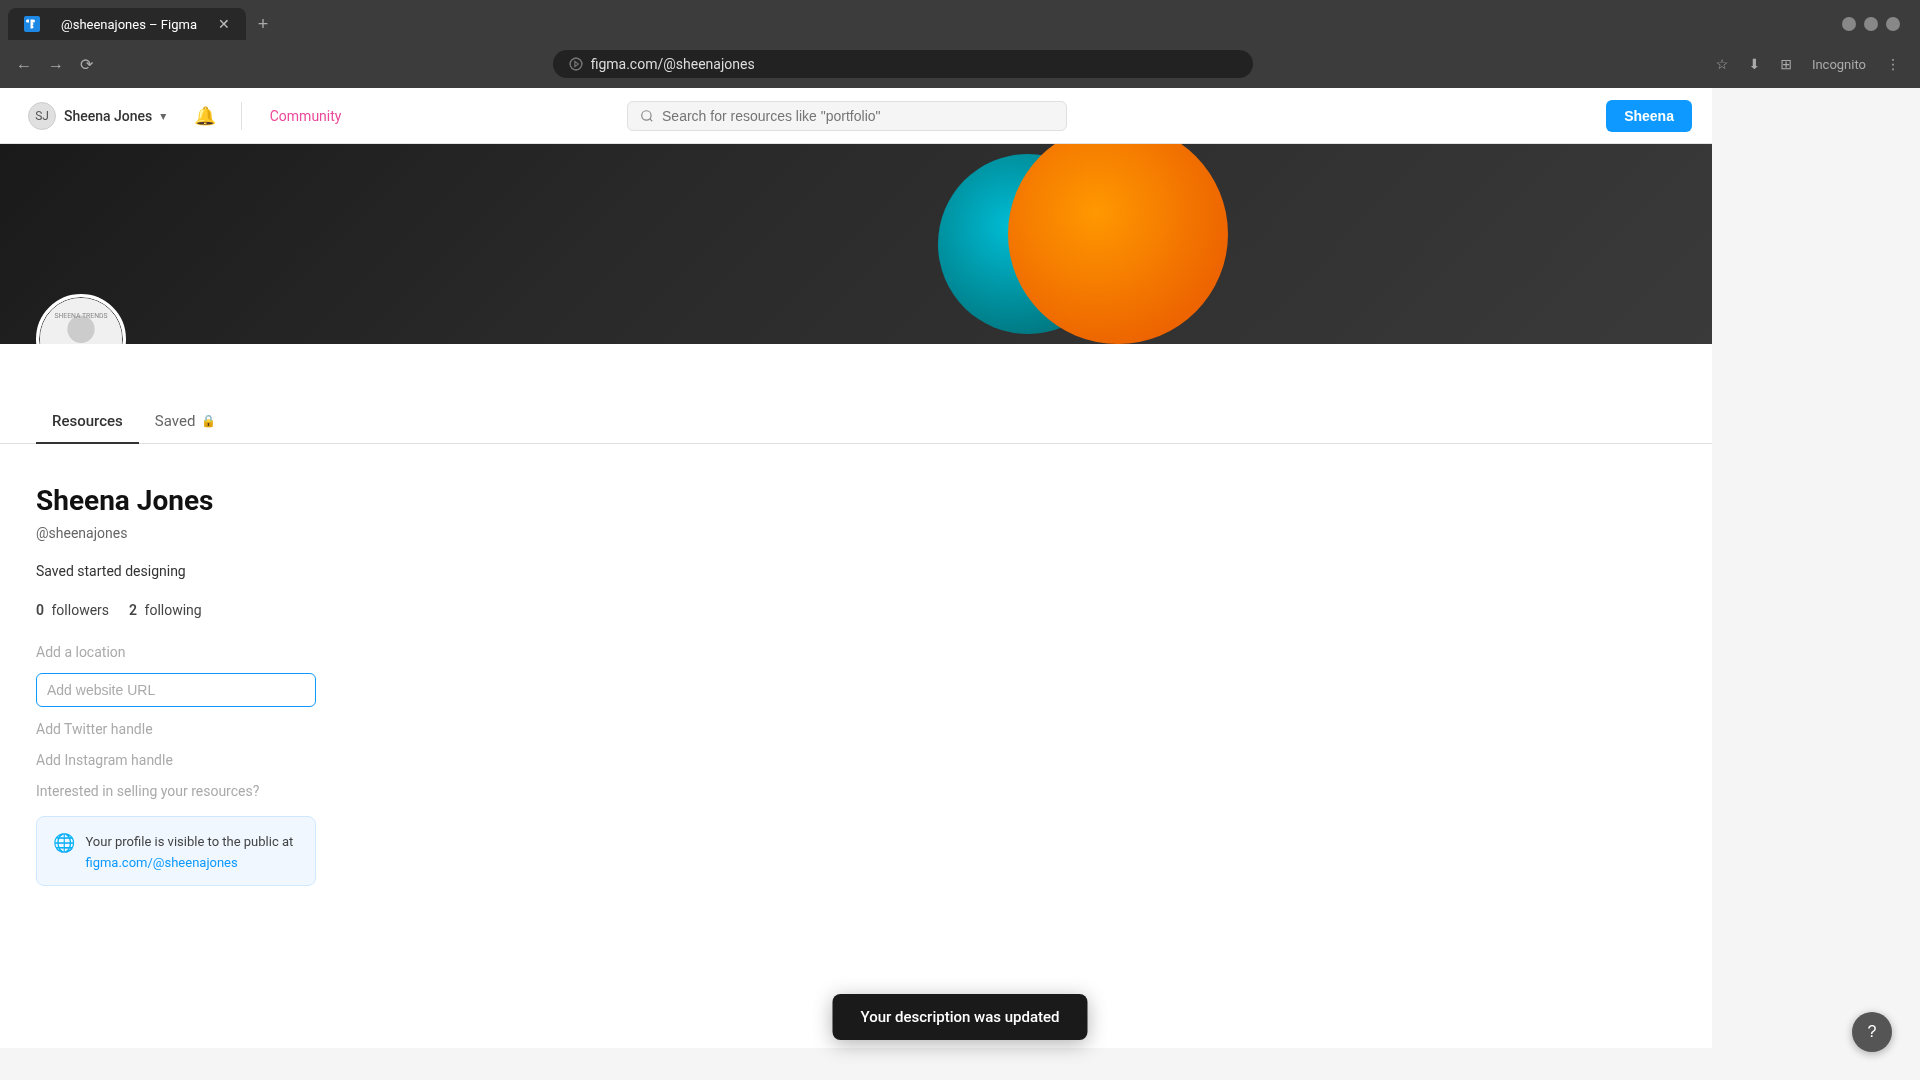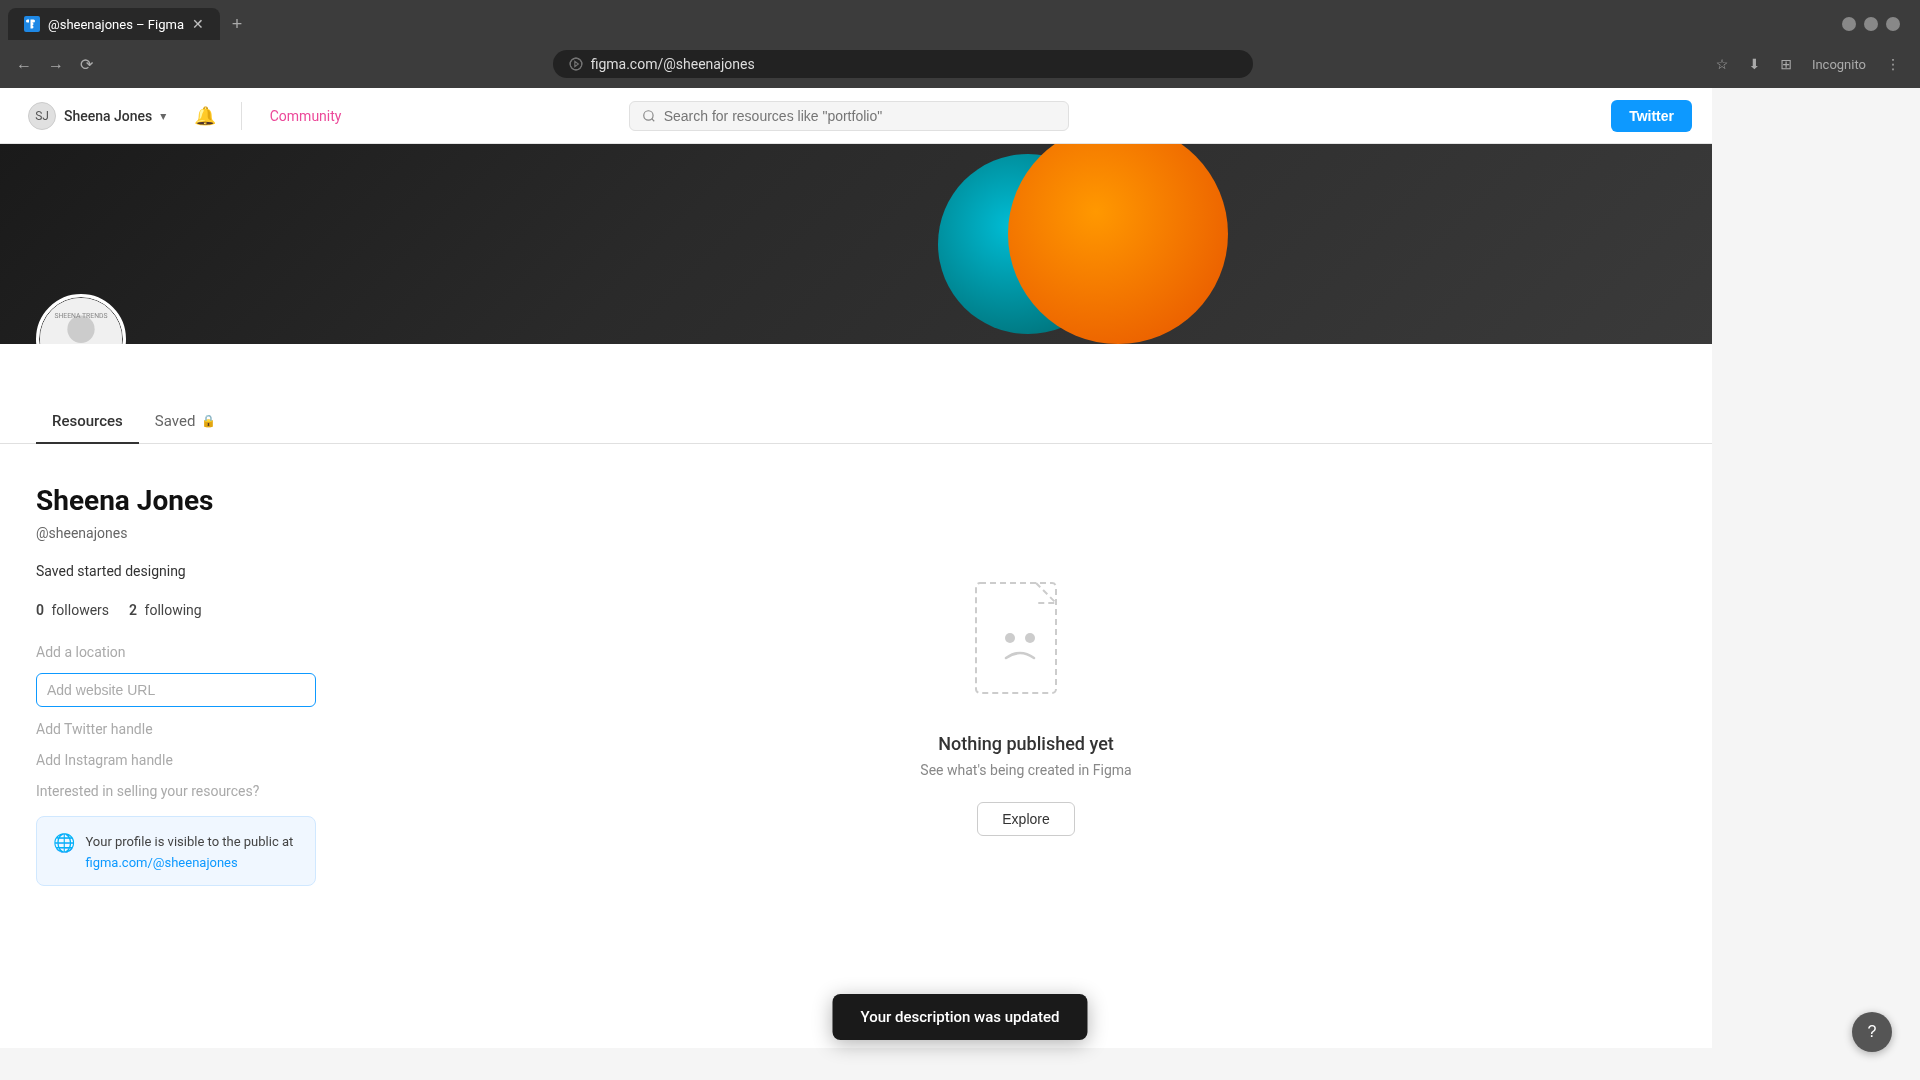--- a/index.html
+++ b/index.html
@@ -1,21 +1,21 @@
 <!DOCTYPE html>
 <html><head>
   <meta charset="utf-8">
   <style>
     * { box-sizing: border-box; margin: 0; padding: 0; }
     body { font-family: -apple-system, BlinkMacSystemFont, 'Segoe UI', Roboto, sans-serif; background: #f5f5f5; overflow-x: hidden; }
 
     
     .browser-chrome { background: #2d2d2d; width: 1920px; }
     .browser-tab-bar { background: #3c3c3c; display: flex; align-items: center; padding: 8px 8px 0; gap: 0; height: 40px; }
-    .browser-tab { background: #282828; color: #fff; display: flex; align-items: center; gap: 8px; padding: 0 16px; height: 32px; border-radius: 8px 8px 0 0; font-size: 13px; min-width: 200px; }
+    .browser-tab { background: #282828; color: #fff; display: flex; align-items: center; gap: 21px; padding: 0 16px; height: 32px; border-radius: 8px 8px 0 0; font-size: 13px; min-width: 200px; }
     .browser-tab .tab-favicon { width: 16px; height: 16px; border-radius: 2px; background: #1e88e5; display: flex; align-items: center; justify-content: center; }
     .browser-tab .tab-favicon svg { width: 12px; height: 12px; }
     .browser-tab .tab-title { flex: 1; }
     .browser-tab .tab-close { cursor: pointer; opacity: 0.7; font-size: 14px; }
     .new-tab-btn { background: none; border: none; color: #aaa; font-size: 18px; cursor: pointer; padding: 0 8px; margin-left: 4px; }
     .window-controls { margin-left: auto; display: flex; align-items: center; gap: 8px; padding: 0 12px; }
     .win-btn { width: 14px; height: 14px; border-radius: 50%; border: none; cursor: pointer; }
     .win-btn.minimize { background: #888; }
     .win-btn.maximize { background: #888; }
     .win-btn.close { background: #888; }
@@ -147,21 +147,21 @@
     <button class="notification-btn">🔔</button>
     <div class="divider-v"></div>
     <span class="community-link">Community</span>
     <div class="search-bar">
       <svg width="14" height="14" viewBox="0 0 24 24" fill="none" stroke="#888" stroke-width="2">
           <circle cx="11" cy="11" r="8"></circle>
           <path d="m21 21-4.35-4.35"></path>
         </svg>
       <input type="text" placeholder="Search for resources like &quot;portfolio&quot;" style="">
     </div>
-    <button class="publish-btn">Twitter</button>
+    <button class="publish-btn">Sheena</button>
   </div>
 
   <div class="profile-header">
     <div class="profile-header-bg"></div>
     <div class="profile-header-graphic">
       <div class="graphic-circle1"></div>
       <div class="graphic-circle2"></div>
     </div>
     <div class="profile-avatar-wrap">
       <div class="profile-avatar">
@@ -227,38 +227,20 @@
       <div class="public-notice">
         <span class="globe-icon">🌐</span>
         <div>
           <span class="public-notice-text">Your profile is visible to the public at</span>
           <br>
           <a href="#" class="public-notice-link">figma.com/@sheenajones</a>
         </div>
       </div>
     </div>
 
-    <div class="resources-area">
-      <div class="empty-illustration">
-        <svg viewBox="0 0 120 140" width="120" height="140">
-
-          <rect x="10" y="10" width="80" height="110" rx="4" ry="4" fill="none" stroke="#ccc" stroke-width="2" stroke-dasharray="6,4"></rect>
-
-          <polyline points="70,10 90,30 70,30" fill="none" stroke="#ccc" stroke-width="2" stroke-dasharray="6,4"></polyline>
-
-          <circle cx="44" cy="65" r="5" fill="#ccc"></circle>
-          <circle cx="64" cy="65" r="5" fill="#ccc"></circle>
-
-          <path d="M40 85 Q54 75 68 85" fill="none" stroke="#ccc" stroke-width="2.5" stroke-linecap="round"></path>
-        </svg>
-      </div>
-      <p class="empty-title">Nothing published yet</p>
-      <p class="empty-subtitle">See what's being created in Figma</p>
-      <button class="explore-btn">Explore</button>
-    </div>
 
   </div>
 </div>
 
 <div class="toast">
   <span>Your description was updated</span>
 </div>
 
 <button class="help-btn">?</button>
 

